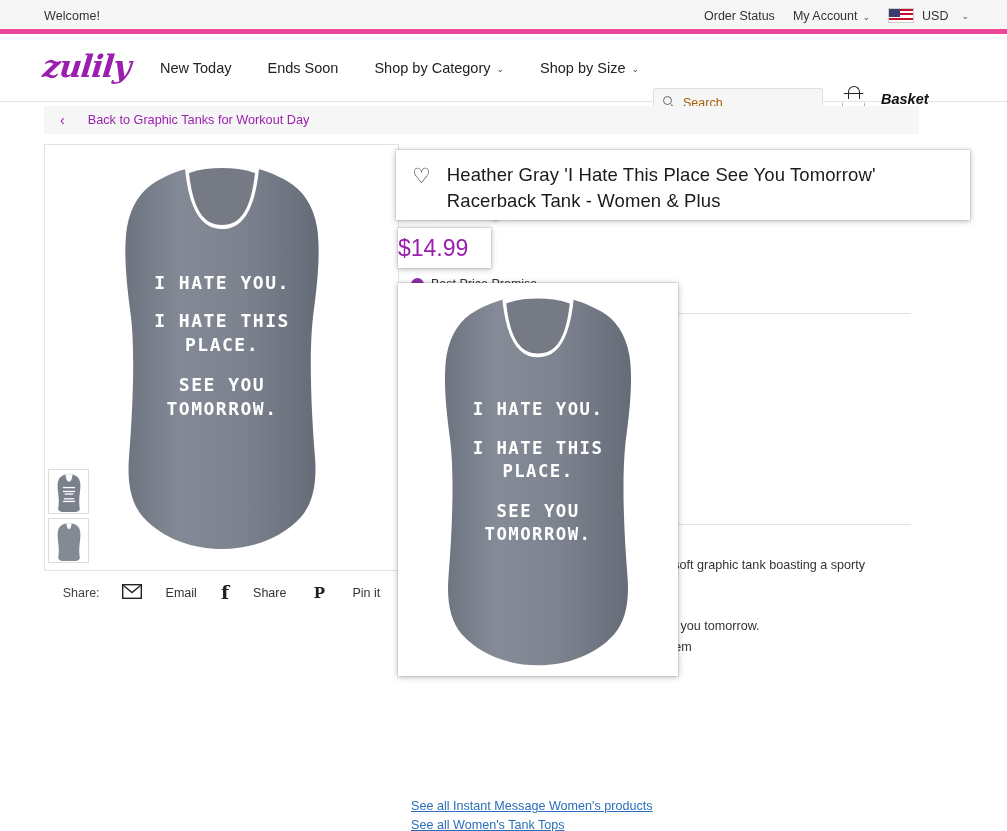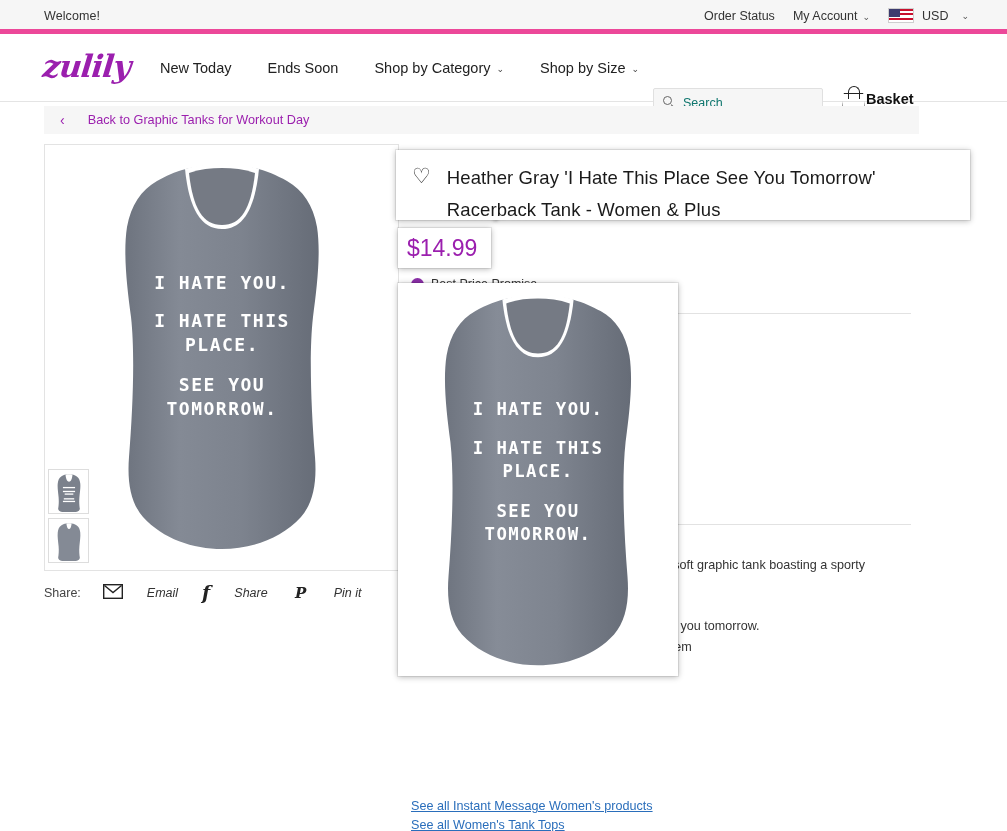--- a/index.html
+++ b/index.html
@@ -70,25 +70,25 @@
   }
   .search-icon{ width:13px; height:13px; position:relative; margin-right:7px; flex:none; }
   .search-icon .ring{
     position:absolute; left:0; top:0; width:9px; height:9px;
     border:1.4px solid #666; border-radius:50%;
   }
   .search-icon .handle{
     position:absolute; left:7.5px; top:7.5px; width:5.5px; height:1.4px;
     background:#666; transform:rotate(45deg); transform-origin:left center;
   }
-  .search-placeholder{ font-size:12.5px; color:#0f766e; }
+  .search-placeholder{ font-size:12.5px; color:#a16207; }
 
   .basket{
     position:absolute; left:841px; top:52px;
-    display:flex; align-items:center; gap:0;
+    display:flex; align-items:center; gap:15px;font-style:italic;
   }
   .basket-icon{
     width:25px; height:25px; position:relative;
   }
   .basket-icon .bag{
     position:absolute; left:1px; top:7px; width:23px; height:18px;
     border:1.5px solid #222;
     border-radius:0 0 3px 3px;
     clip-path: polygon(8% 0, 92% 0, 100% 100%, 0% 100%);
     background:transparent;
@@ -119,25 +119,25 @@
 
   .thumbs{ position:absolute; left:48px; top:469px; width:41px; }
   .thumb{
     width:41px; height:45px; border:1px solid #ddd; background:#fff;
     margin-bottom:4px; position:relative; overflow:hidden;
   }
   .thumb svg{ position:absolute; left:50%; transform:translateX(-50%); top:3px; }
 
   .share-row{
     position:absolute; left:44px; top:583px; width:355px;
-    display:flex; align-items:center; gap:0;
+    display:flex; align-items:center; justify-content:center; gap:0;
     font-size:12.5px; color:#333;
   }
   .share-row .share-label{ margin-right:22px; color:#444; }
-  .share-item{ display:flex; align-items:center; gap:24px; margin-right:24px;font-style:italic; }
+  .share-item{ display:flex; align-items:center; gap:24px; margin-right:24px; }
   .share-item:last-child{ margin-right:0; }
   .ic-fb{ font-family:"DejaVu Serif", serif; font-weight:bold; font-size:19px; color:#222; line-height:1; }
   .ic-pin{
     width:18px; height:18px; border-radius:50%;
     display:flex; align-items:center; justify-content:center;
     font-family:"DejaVu Serif", serif; font-weight:bold; font-size:15px; color:#222;
   }
   .brand-line{
     position:absolute; left:411px; top:206px;
     font-size:13px; color:#555;
@@ -194,25 +194,25 @@
     position:absolute; background:#fff;
     box-shadow:0 1px 6px rgba(0,0,0,.30), 0 0 0 1px rgba(0,0,0,.07);
   }
   .ov-title{
     left:396px; top:150px; width:574px; height:70px;
     padding:12px 16px 0 16px;
   }
   .ov-title .row{ display:flex; align-items:flex-start; gap:16px; }
   .ov-title .heart{ font-size:21px; color:#333; line-height:1; position:relative; top:3px; }
   .ov-title .t{
-    font-size:18.5px; color:#1a1a1a; line-height:32px; letter-spacing:.1px;
+    font-size:18.5px; color:#1a1a1a; line-height:26px; letter-spacing:.1px;
   }
   .ov-price{
     left:398px; top:228px; width:93px; height:40px;
-    display:flex; align-items:center; padding-left:9px;
+    display:flex; align-items:center; 
   }
   .ov-price .p{ font-size:23px; color:#9b1fae; }
   .ov-img{
     left:398px; top:283px; width:280px; height:393px;
     overflow:hidden;
   }
   .ov-img .tank2{ position:absolute; left:50%; transform:translateX(-50%); top:5px; }
 </style>
 </head>
 <body>

